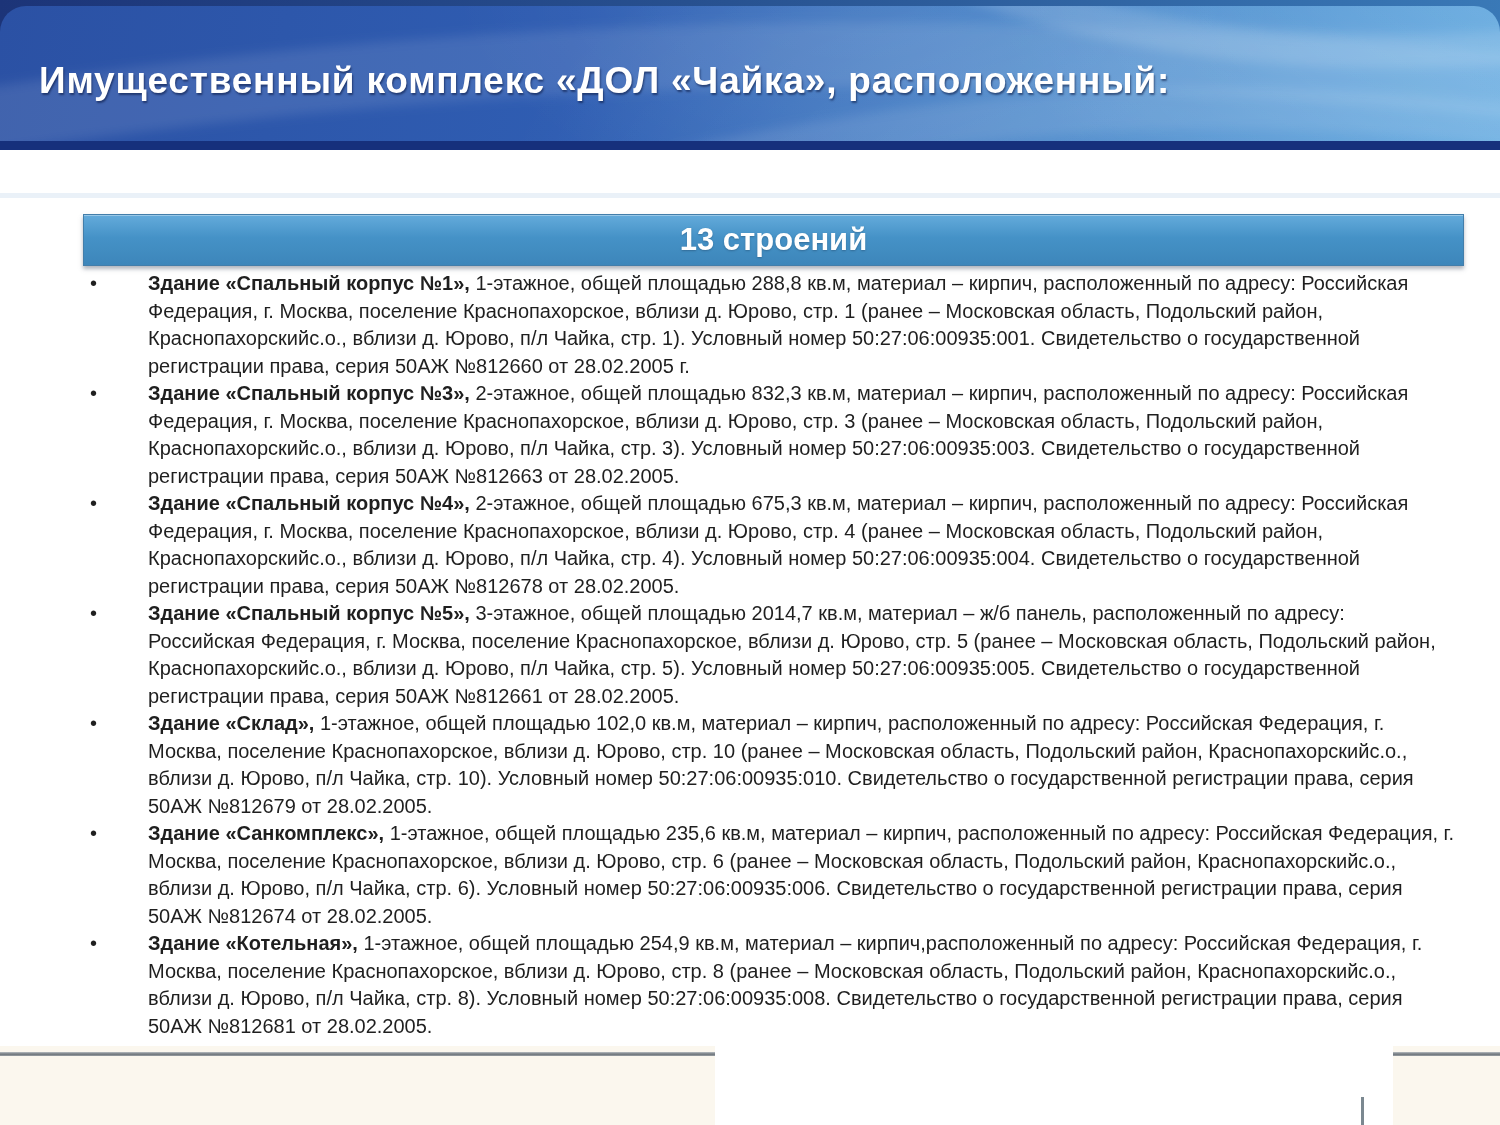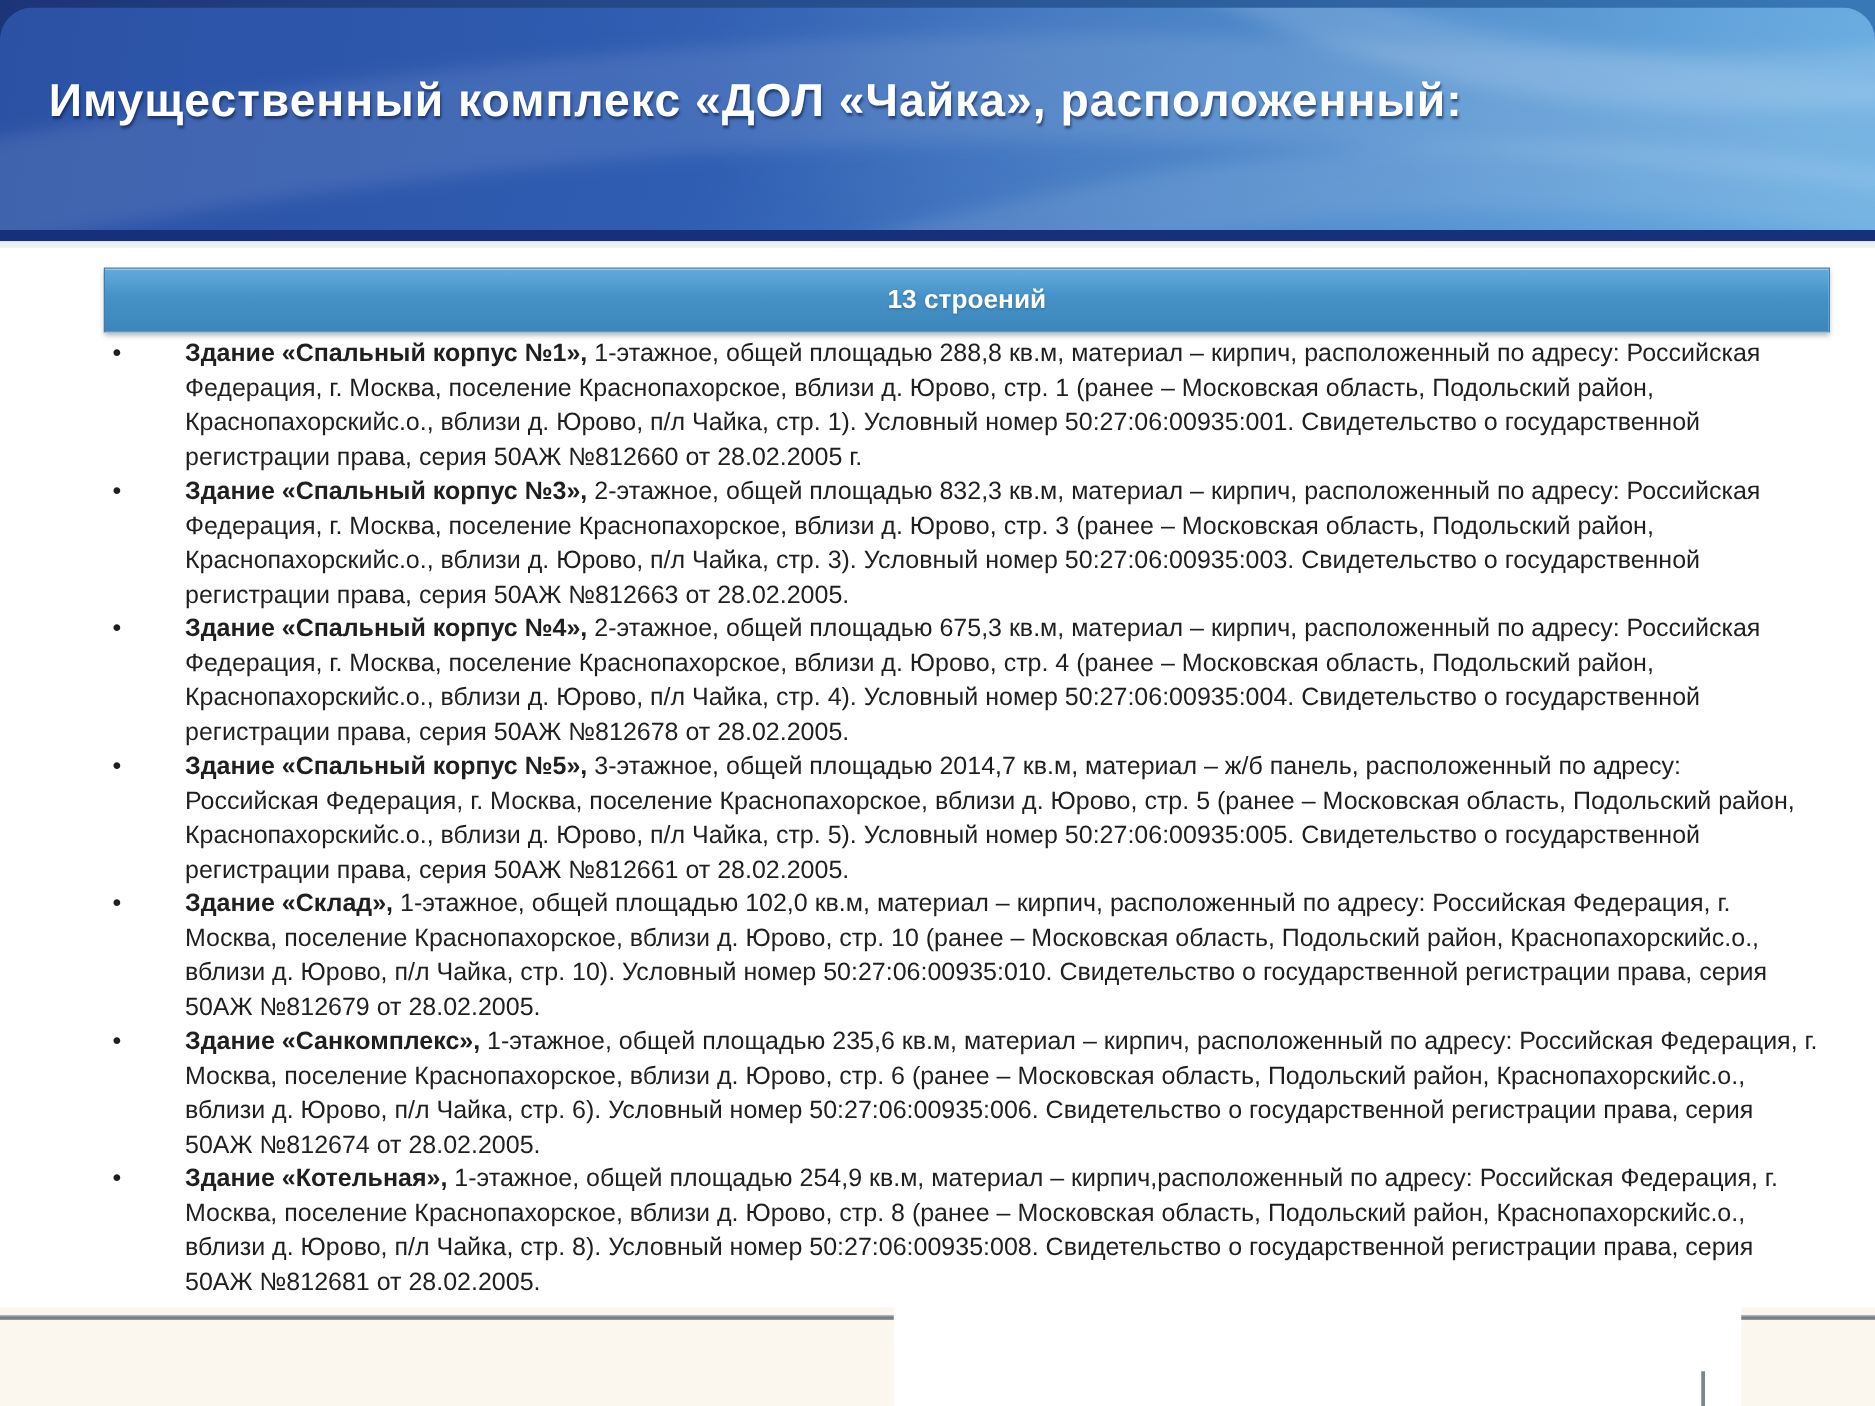--- a/index.html
+++ b/index.html
@@ -5,21 +5,21 @@
   html,body{margin:0;padding:0;}
   body{
     width:1500px;height:1125px;position:relative;overflow:hidden;
     background:#ffffff;
     font-family:"Liberation Sans", sans-serif;
   }
   .slide{position:absolute;inset:0;}
 
   
   .header{
-    position:absolute;top:0;left:0;width:1500px;height:193px;
+    position:absolute;top:0;left:0;width:1500px;height:150px;
     background:linear-gradient(100deg,#1c3478 0%,#27508f 45%,#3a7ab8 100%);
   }
   .header-band{
     position:absolute;left:0;right:0;bottom:0;height:9px;
     background:#16307c;
   }
   .header-inner{
     position:absolute;top:6px;left:0;right:0;bottom:9px;
     border-radius:26px 26px 0 0;
     background:
@@ -46,21 +46,21 @@
   
   .banner{
     position:absolute;left:83px;top:214px;width:1381px;height:52px;
     box-sizing:border-box;
     background:linear-gradient(180deg,#64abdb 0%,#4592c7 45%,#3d86ba 100%);
     border:1px solid #437eaa;
     box-shadow:0 3px 4px rgba(100,110,125,0.5), inset 0 1px 0 rgba(255,255,255,0.35);
     display:flex;align-items:center;justify-content:center;
   }
   .banner-label{
-    color:#ffffff;font-weight:bold;font-size:21px;
+    color:#ffffff;font-weight:bold;font-size:31px;
     text-shadow:0 1px 2px rgba(30,60,90,0.4);
   }
 
   
   .buildings{
     position:absolute;left:87px;top:270px;width:1368px;
     margin:0;padding:0;list-style:none;
     font-size:20px;line-height:27.5px;color:#1f1f1f;
   }
   .item{position:relative;padding-left:61px;}

